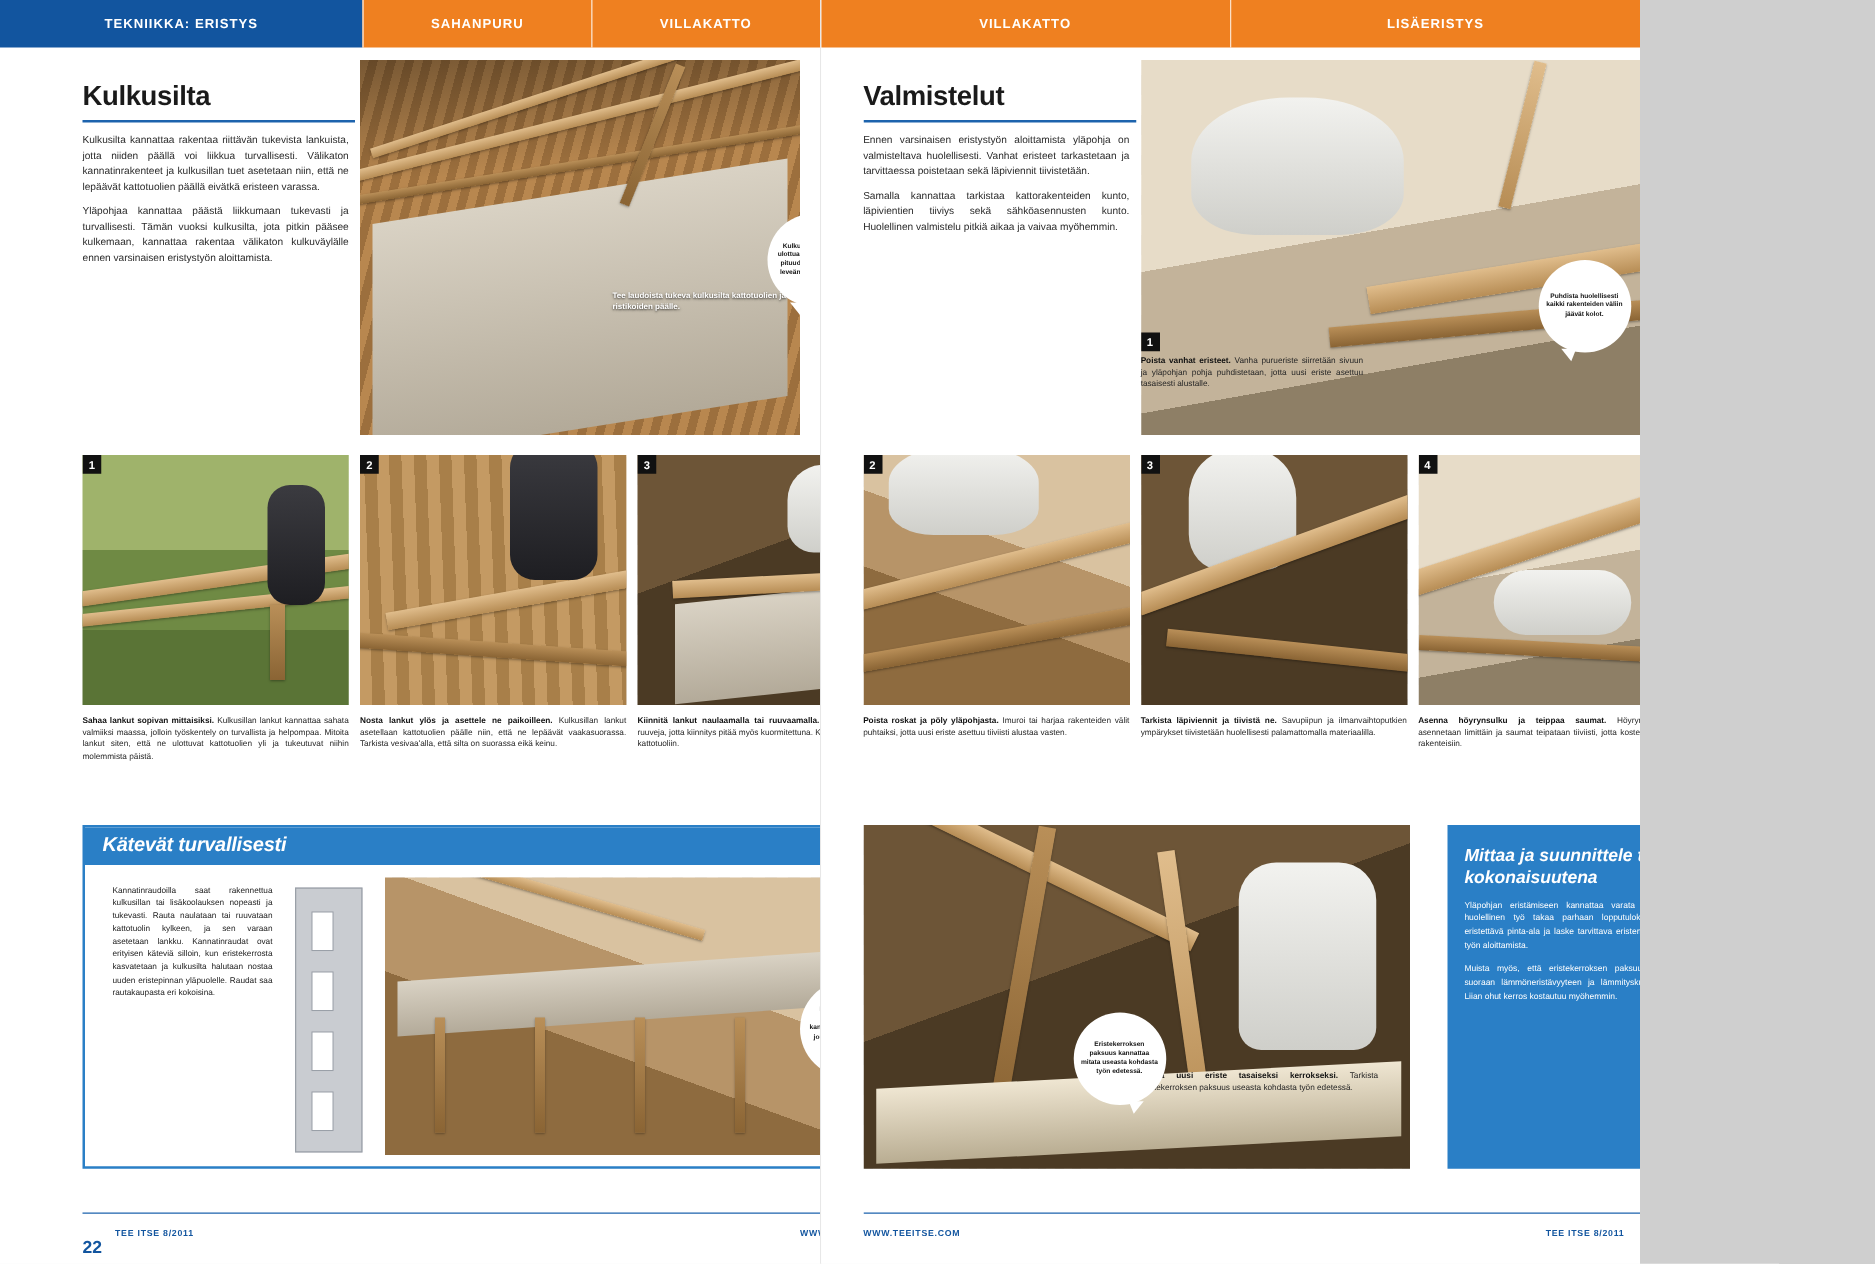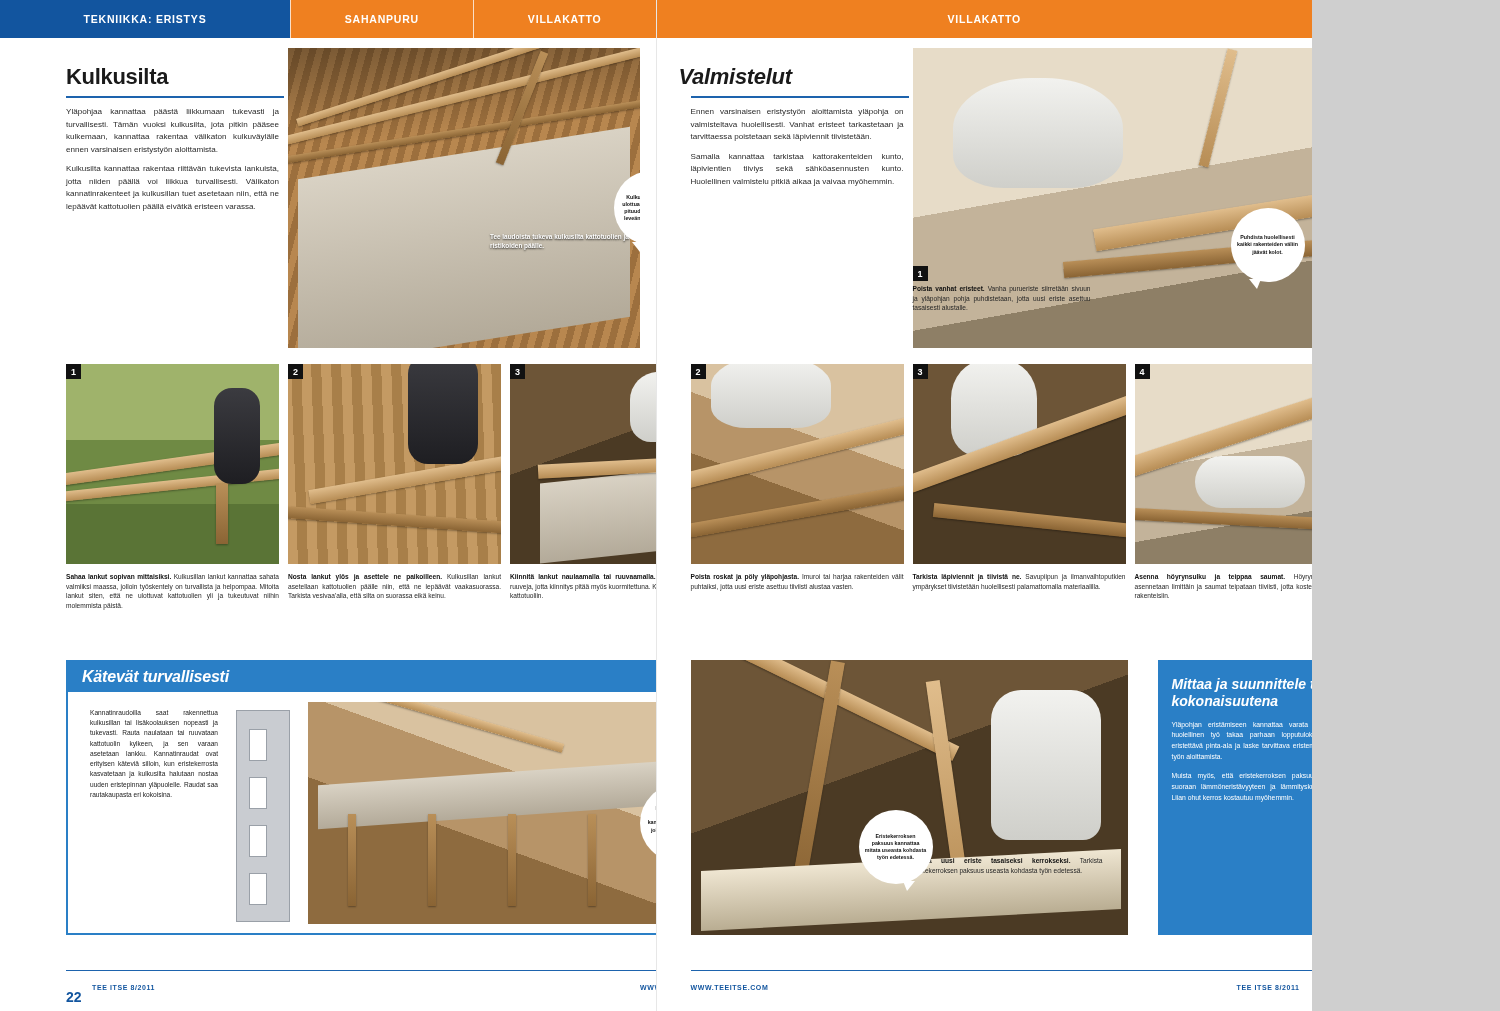--- a/index.html
+++ b/index.html
@@ -117,22 +117,22 @@
       </div>
       <div class="tab orange sep">
         <span>VILLAKATTO</span>
       </div>
     </div>
 
     <div class="hd" style="left:66px;top:64px;">Kulkusilta</div>
     <div class="hd-rule" style="left:66px;top:96px;width:218px;"></div>
 
     <div class="body-col" style="left:66px;top:106px;width:213px;">
+      <p>Kulkusilta kannattaa rakentaa riittävän tukevista lankuista, jotta niiden päällä voi liikkua turvallisesti. Välikaton kannatinrakenteet ja kulkusillan tuet asetetaan niin, että ne lepäävät kattotuolien päällä eivätkä eristeen varassa.</p>
       <p>Yläpohjaa kannattaa päästä liikkumaan tukevasti ja turvallisesti. Tämän vuoksi kulkusilta, jota pitkin pääsee kulkemaan, kannattaa rakentaa välikaton kulkuväylälle ennen varsinaisen eristystyön aloittamista.</p>
-      <p>Kulkusilta kannattaa rakentaa riittävän tukevista lankuista, jotta niiden päällä voi liikkua turvallisesti. Välikaton kannatinrakenteet ja kulkusillan tuet asetetaan niin, että ne lepäävät kattotuolien päällä eivätkä eristeen varassa.</p>
     </div>
 
     <div class="photo ph-attic" style="left:288px;top:48px;width:352px;height:300px;">
       <div class="floorpanel" style="left:10px;top:105px;width:332px;height:190px;transform:skewY(-9deg);"></div>
       <div class="beam" style="left:-20px;top:40px;width:420px;height:9px;transform:rotate(-14deg);"></div>
       <div class="beam dk" style="left:-10px;top:78px;width:400px;height:7px;transform:rotate(-9deg);"></div>
       <div class="beam" style="left:0px;top:12px;width:380px;height:8px;transform:rotate(-18deg);"></div>
       <div class="beam dk" style="left:230px;top:0px;width:8px;height:120px;transform:rotate(22deg);"></div>
       <div class="bubble bub-tail-bl" style="left:326px;top:123px;width:74px;height:74px;">Kulkusillan on hyvä ulottua koko yläpohjan pituudelta ja riittävän leveänä liikkumiseen.</div>
       <div class="ovl-text" style="left:202px;top:185px;width:140px;">Tee laudoista tukeva kulkusilta kattotuolien ja ristikoiden päälle.</div>
@@ -195,23 +195,26 @@
     <div class="folio-txt" style="left:92px;">TEE ITSE 8/2011</div>
     <div class="folio-txt" style="left:640px;">WWW.TEEITSE.COM</div>
   </div>
 
   <div class="page right">
 
     <div class="tabbar">
       <div class="tab orange">
         <span>VILLAKATTO</span>
       </div>
-    </div>
-
-    <div class="hd" style="left:22px;top:64px;font-style:italic;">Valmistelut</div>
+      <div class="tab orange sep">
+        <span>Lisäeristys</span>
+      </div>
+    </div>
+
+    <div class="hd" style="left:34px;top:64px;">Valmistelut</div>
     <div class="hd-rule" style="left:34px;top:96px;width:218px;"></div>
 
     <div class="body-col" style="left:34px;top:106px;width:213px;">
       <p>Ennen varsinaisen eristystyön aloittamista yläpohja on valmisteltava huolellisesti. Vanhat eristeet tarkastetaan ja tarvittaessa poistetaan sekä läpiviennit tiivistetään.</p>
       <p>Samalla kannattaa tarkistaa kattorakenteiden kunto, läpivientien tiiviys sekä sähköasennusten kunto. Huolellinen valmistelu pitkiä aikaa ja vaivaa myöhemmin.</p>
     </div>
 
     <div class="photo ph-insul" style="left:256px;top:48px;width:437px;height:300px;">
       <div class="person" style="left:40px;top:30px;width:170px;height:110px;border-radius:46% 46% 30% 30%;"></div>
       <div class="beam" style="left:180px;top:158px;width:300px;height:22px;transform:rotate(-9deg);"></div>

